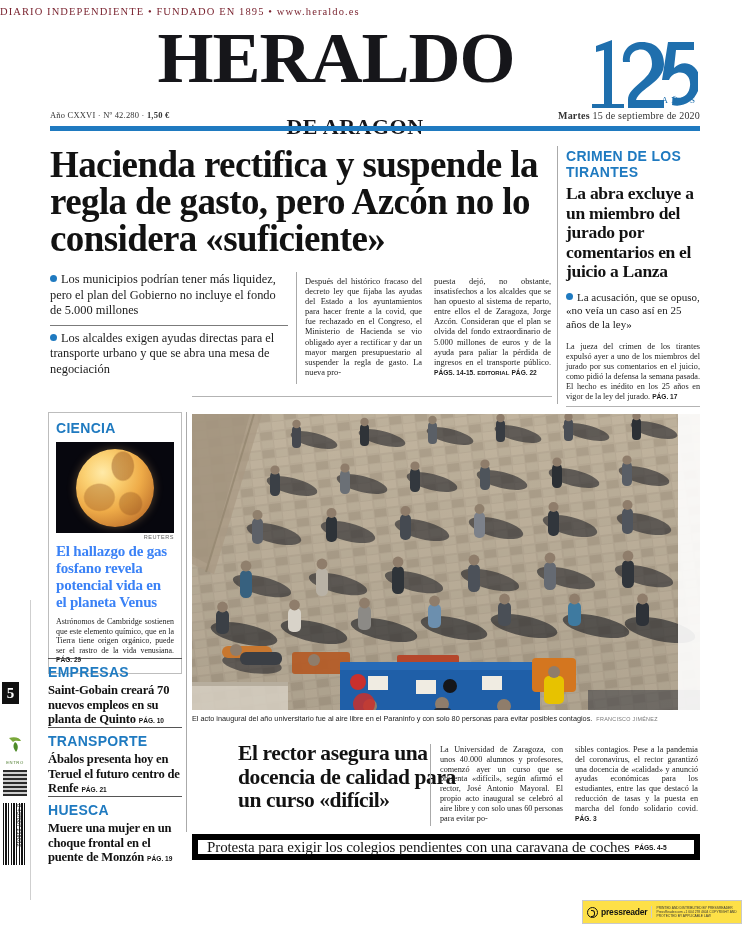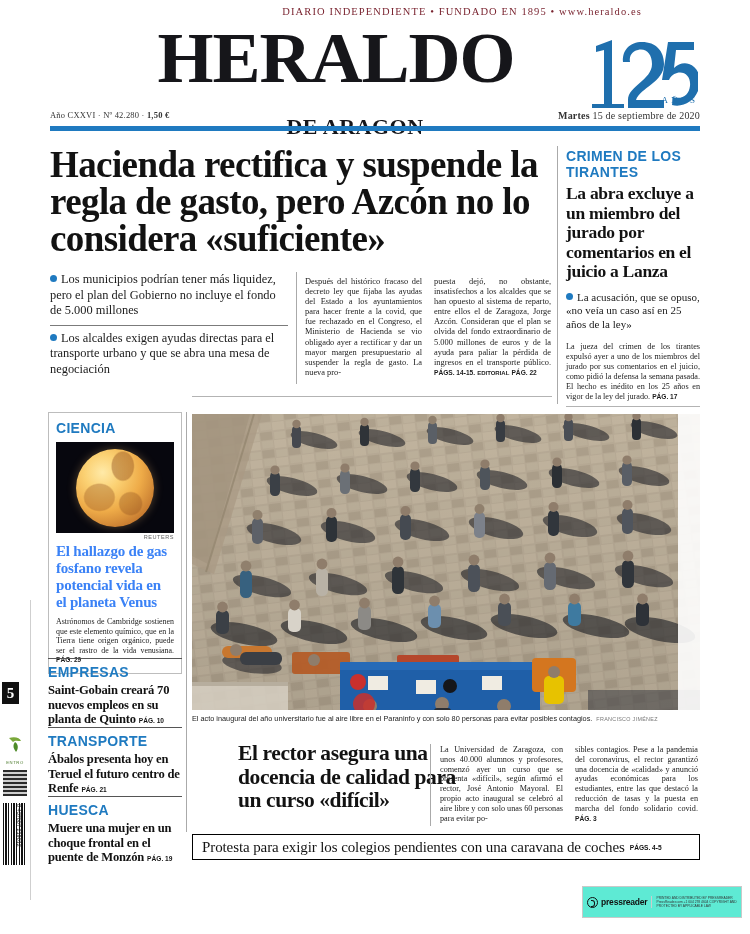--- a/index.html
+++ b/index.html
@@ -10,21 +10,21 @@
     font-family:"Liberation Serif", serif;
     color:#111;
     overflow:hidden;
   }
 
   .page { position:relative; width:750px; height:934px; background:#fff; }
 
   
   .topline {
     position:absolute; left:0; top:6px; width:642px;
-    text-align:right;
+    text-align:left;
     font-family:"Liberation Serif", serif;
     font-size:10.5px; letter-spacing:1.1px;
     color:#7a2430;
   }
 
   
   .masthead { position:absolute; left:0; top:22px; width:750px; height:70px; }
   .masthead-word {
     position:absolute; left:0; top:0; width:750px;
     text-align:center;
@@ -205,21 +205,21 @@
     position:absolute; left:440px; top:745px; width:258px;
     display:flex; gap:12px;
   }
   .rector-body .col {
     width:123px; font-size:8.2px; line-height:9.8px;
     text-align:justify; color:#1b1b1b;
   }
 
   .protest {
     position:absolute; left:192px; top:834px; width:508px; height:26px;
-    border:1px solid #000000;
+    border:6px solid #000000;
     display:flex; align-items:center;
     padding-left:9px;
   }
   .protest-text {
     font-family:"Liberation Serif", serif;
     font-size:15px; letter-spacing:-0.1px; color:#141414;
   }
 
   
   .edge-num {
@@ -246,23 +246,23 @@
   }
   .barcode-num {
     position:absolute; left:22px; top:804px;
     font-family:"Liberation Sans", sans-serif; font-size:5.5px; color:#222;
     transform:rotate(90deg); transform-origin:left top;
     white-space:nowrap;
   }
 
   
   .pressreader {
-    position:absolute; right:8px; bottom:16px;
-    width:160px; height:32px;
-    border:1px solid #c9c9c9; background:#5eead4;
+    position:absolute; right:8px; bottom:10px;
+    width:160px; height:24px;
+    border:1px solid #c9c9c9; background:#fde047;
     display:flex; align-items:center; padding:0 4px; gap:4px;
   }
   .pr-logo {
     display:flex; align-items:center; gap:3px;
   }
   .pr-circle {
     width:11px; height:11px; border:1.6px solid #111; border-radius:50%;
     position:relative;
   }
   .pr-circle::after{

